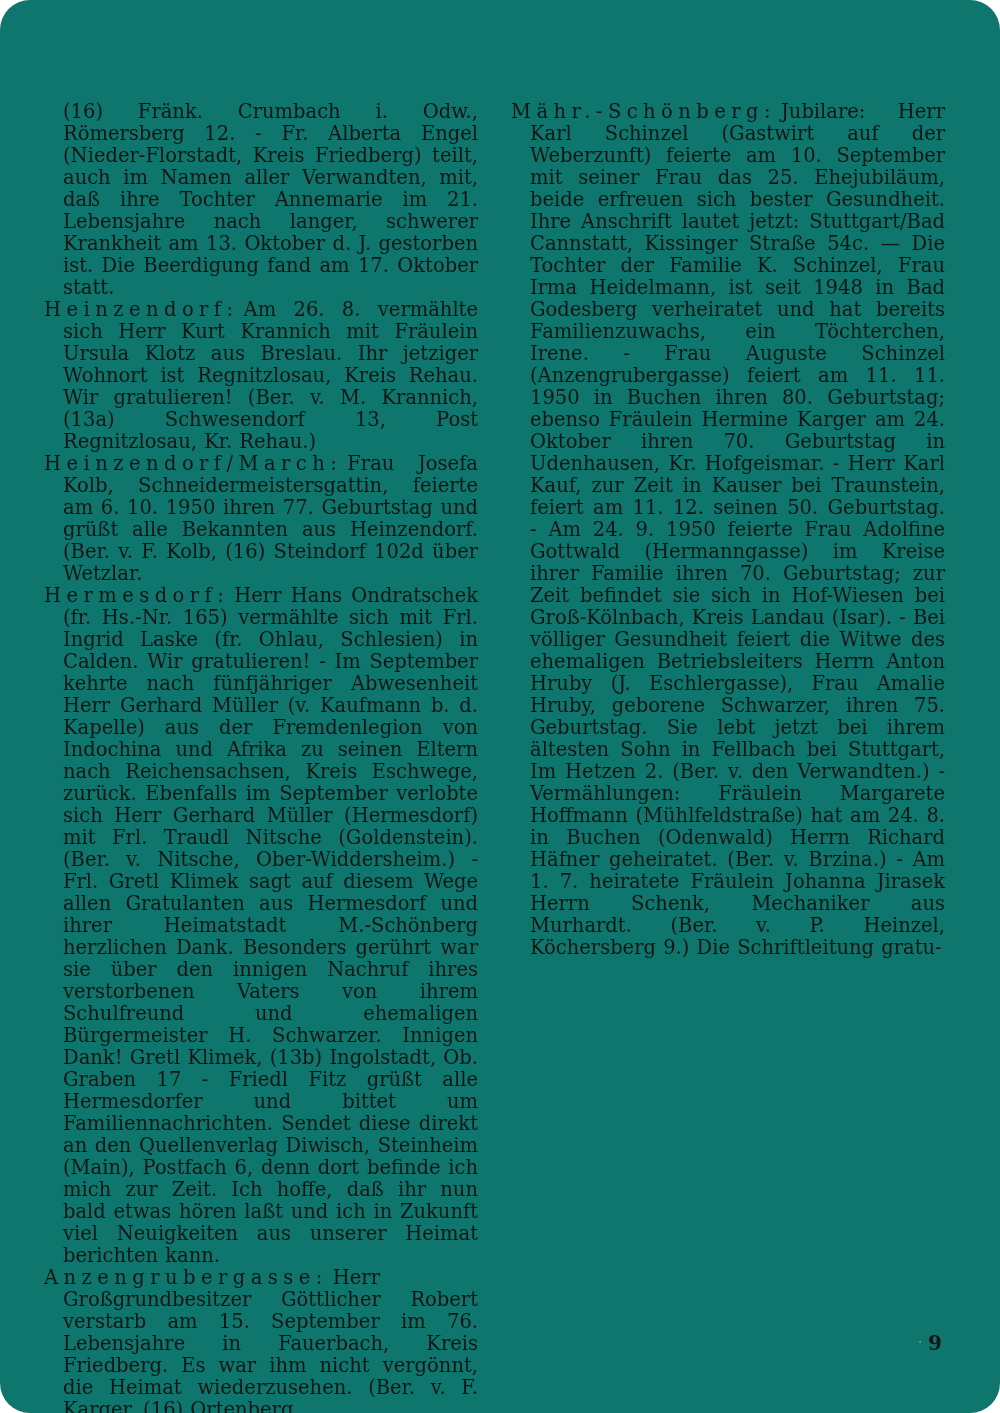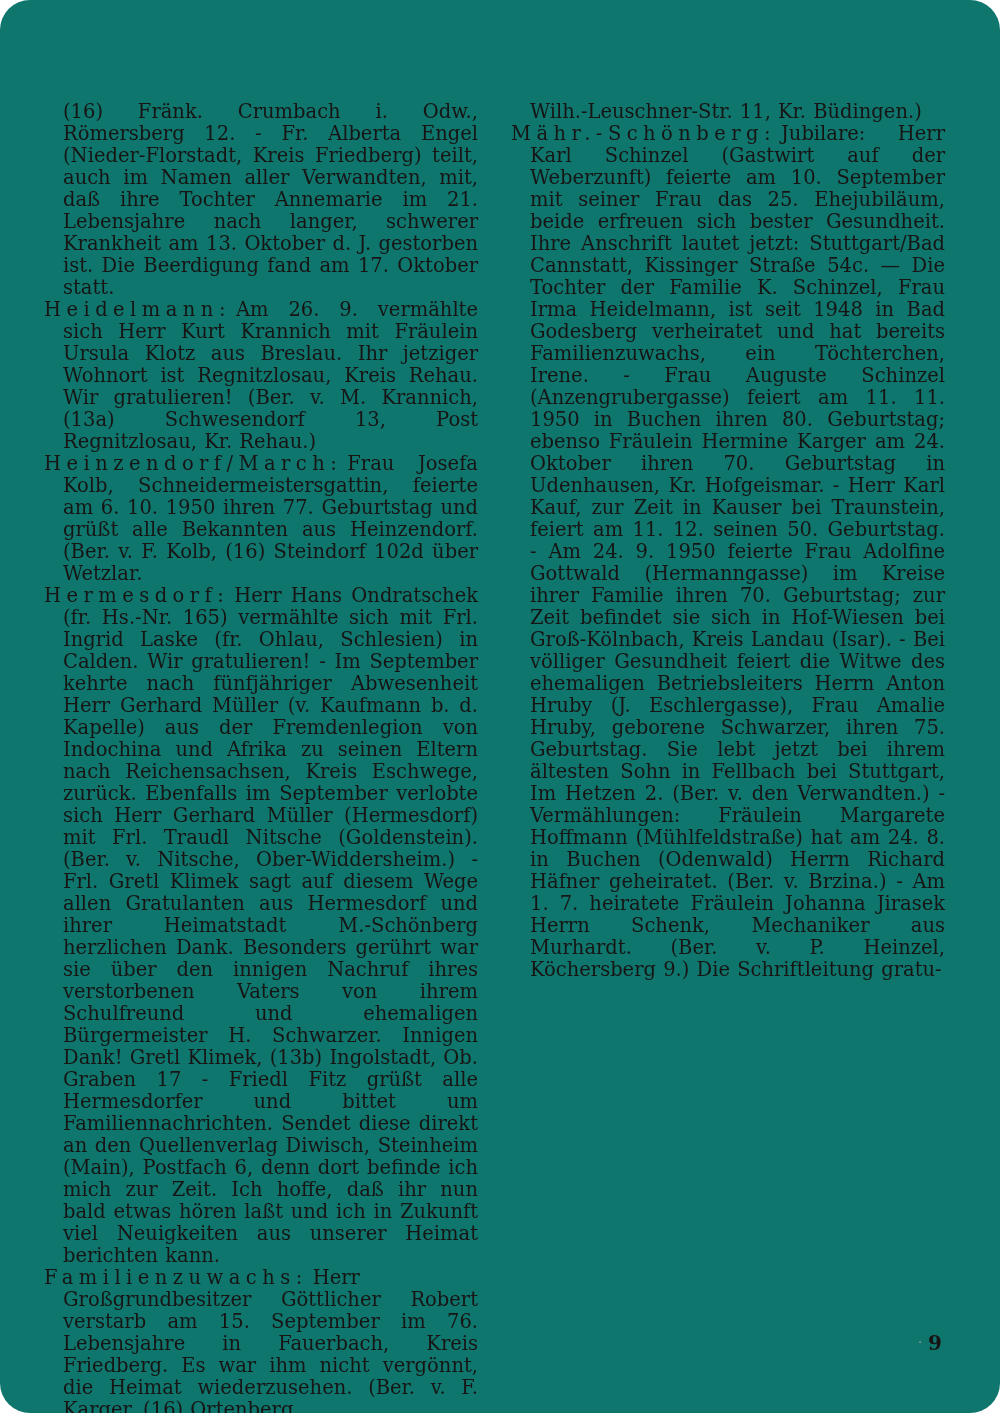--- a/index.html
+++ b/index.html
@@ -66,27 +66,26 @@
   }
 </style>
 </head>
 <body>
 
 <div class="page">
   <div class="columns">
 
     <div class="column">
       <p class="entry cont"><span class="entry-head"></span><span class="entry-body">(16) Fränk. Crumbach i. Odw., Römersberg 12. - Fr. Alberta Engel (Nieder-Florstadt, Kreis Friedberg) teilt, auch im Namen aller Verwandten, mit, daß ihre Tochter Annemarie im 21. Lebensjahre nach langer, schwerer Krankheit am 13. Oktober d. J. gestorben ist. Die Beerdigung fand am 17. Oktober statt.</span></p>
-      <p class="entry"><span class="entry-head">Heidelmann:</span><span class="entry-body">Am 26. 9. vermählte sich Herr Kurt Krannich mit Fräulein Ursula Klotz aus Breslau. Ihr jetziger Wohnort ist Regnitzlosau, Kreis Rehau. Wir gratulieren! (Ber. v. M. Krannich, (13a) Schwesendorf 13, Post Regnitzlosau, Kr. Rehau.)</span></p>
+      <p class="entry"><span class="entry-head">Heinzendorf:</span><span class="entry-body">Am 26. 8. vermählte sich Herr Kurt Krannich mit Fräulein Ursula Klotz aus Breslau. Ihr jetziger Wohnort ist Regnitzlosau, Kreis Rehau. Wir gratulieren! (Ber. v. M. Krannich, (13a) Schwesendorf 13, Post Regnitzlosau, Kr. Rehau.)</span></p>
       <p class="entry"><span class="entry-head">Heinzendorf/March:</span><span class="entry-body">Frau Josefa Kolb, Schneidermeistersgattin, feierte am 6. 10. 1950 ihren 77. Geburtstag und grüßt alle Bekannten aus Heinzendorf. (Ber. v. F. Kolb, (16) Steindorf 102d über Wetzlar.</span></p>
       <p class="entry"><span class="entry-head">Hermesdorf:</span><span class="entry-body">Herr Hans Ondratschek (fr. Hs.-Nr. 165) vermählte sich mit Frl. Ingrid Laske (fr. Ohlau, Schlesien) in Calden. Wir gratulieren! - Im September kehrte nach fünfjähriger Abwesenheit Herr Gerhard Müller (v. Kaufmann b. d. Kapelle) aus der Fremdenlegion von Indochina und Afrika zu seinen Eltern nach Reichensachsen, Kreis Eschwege, zurück. Ebenfalls im September verlobte sich Herr Gerhard Müller (Hermesdorf) mit Frl. Traudl Nitsche (Goldenstein). (Ber. v. Nitsche, Ober-Widdersheim.) - Frl. Gretl Klimek sagt auf diesem Wege allen Gratulanten aus Hermesdorf und ihrer Heimatstadt M.-Schönberg herzlichen Dank. Besonders gerührt war sie über den innigen Nachruf ihres verstorbenen Vaters von ihrem Schulfreund und ehemaligen Bürgermeister H. Schwarzer. Innigen Dank! Gretl Klimek, (13b) Ingolstadt, Ob. Graben 17 - Friedl Fitz grüßt alle Hermesdorfer und bittet um Familiennachrichten. Sendet diese direkt an den Quellenverlag Diwisch, Steinheim (Main), Postfach 6, denn dort befinde ich mich zur Zeit. Ich hoffe, daß ihr nun bald etwas hören laßt und ich in Zukunft viel Neuigkeiten aus unserer Heimat berichten kann.</span></p>
-      <p class="entry"><span class="entry-head">Familienzuwachs:</span><span class="entry-body">Herr Großgrundbesitzer Göttlicher Robert verstarb am 15. September im 76. Lebensjahre in Fauerbach, Kreis Friedberg. Es war ihm nicht vergönnt, die Heimat wiederzusehen. (Ber. v. F. Karger, (16) Ortenberg,</span></p>
+      <p class="entry"><span class="entry-head">Anzengrubergasse:</span><span class="entry-body">Herr Großgrundbesitzer Göttlicher Robert verstarb am 15. September im 76. Lebensjahre in Fauerbach, Kreis Friedberg. Es war ihm nicht vergönnt, die Heimat wiederzusehen. (Ber. v. F. Karger, (16) Ortenberg,</span></p>
     </div>
 
     <div class="column">
-      <p class="entry cont"><span class="entry-head"></span><span class="entry-body">Wilh.-Leuschner-Str. 11, Kr. Büdingen.)</span></p>
       <p class="entry"><span class="entry-head">Mähr.-Schönberg:</span><span class="entry-body">Jubilare: Herr Karl Schinzel (Gastwirt auf der Weberzunft) feierte am 10. September mit seiner Frau das 25. Ehejubiläum, beide erfreuen sich bester Gesundheit. Ihre Anschrift lautet jetzt: Stuttgart/Bad Cannstatt, Kissinger Straße 54c. — Die Tochter der Familie K. Schinzel, Frau Irma Heidelmann, ist seit 1948 in Bad Godesberg verheiratet und hat bereits Familienzuwachs, ein Töchterchen, Irene. - Frau Auguste Schinzel (Anzengrubergasse) feiert am 11. 11. 1950 in Buchen ihren 80. Geburtstag; ebenso Fräulein Hermine Karger am 24. Oktober ihren 70. Geburtstag in Udenhausen, Kr. Hofgeismar. - Herr Karl Kauf, zur Zeit in Kauser bei Traunstein, feiert am 11. 12. seinen 50. Geburtstag. - Am 24. 9. 1950 feierte Frau Adolfine Gottwald (Hermanngasse) im Kreise ihrer Familie ihren 70. Geburtstag; zur Zeit befindet sie sich in Hof-Wiesen bei Groß-Kölnbach, Kreis Landau (Isar). - Bei völliger Gesundheit feiert die Witwe des ehemaligen Betriebsleiters Herrn Anton Hruby (J. Eschlergasse), Frau Amalie Hruby, geborene Schwarzer, ihren 75. Geburtstag. Sie lebt jetzt bei ihrem ältesten Sohn in Fellbach bei Stuttgart, Im Hetzen 2. (Ber. v. den Verwandten.) - Vermählungen: Fräulein Margarete Hoffmann (Mühlfeldstraße) hat am 24. 8. in Buchen (Odenwald) Herrn Richard Häfner geheiratet. (Ber. v. Brzina.) - Am 1. 7. heiratete Fräulein Johanna Jirasek Herrn Schenk, Mechaniker aus Murhardt. (Ber. v. P. Heinzel, Köchersberg 9.) Die Schriftleitung gratu-</span></p>
     </div>
 
   </div>
 
   <div class="page-number">9</div>
 </div>
 
 </body></html>

